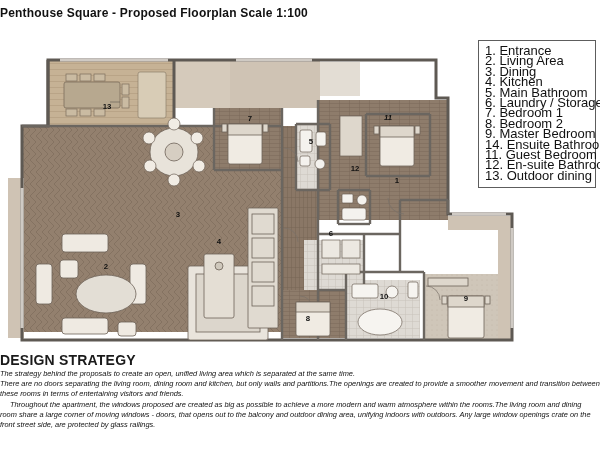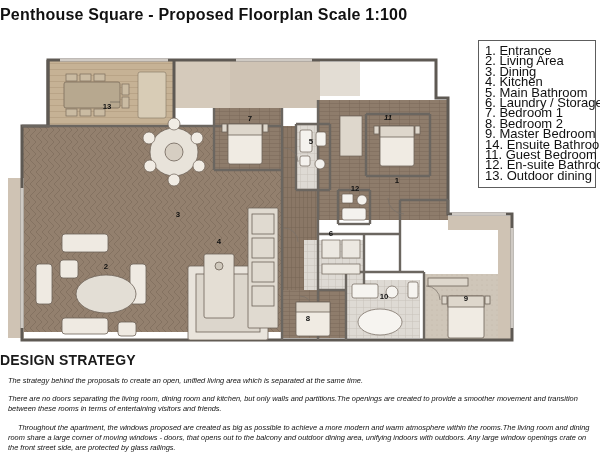--- a/index.html
+++ b/index.html
@@ -17,21 +17,21 @@
   }
   .page {
     position: absolute;
     inset: 0;
   }
   
   .title {
     position: absolute;
     left: 0px;
     top: 6px;
-    font-size: 16px;
+    font-size: 12px;
     font-weight: 700;
     letter-spacing: 0.2px;
     color: #111;
     white-space: nowrap;
   }
   
   .plan-wrap {
     position: absolute;
     left: 0px;
     top: 28px;
@@ -72,21 +72,21 @@
     top: 352px;
     width: 600px;
   }
   .strategy h2 {
     margin: 0 0 1px 0;
     font-size: 14px;
     font-weight: 700;
     letter-spacing: 0.2px;
   }
   .strategy p {
-    margin: 8px;
+    margin: 0;
     font-size: 7.4px;
     line-height: 10.2px;
     font-style: italic;
     color: #111;
   }
   .strategy p.indent {
     text-indent: 10px;
   }
   
   .num {
@@ -346,21 +346,21 @@
 
       <g stroke="#5e5953" stroke-width="0.6" fill="none">
         <path d="M120 74 L110 74"></path>
       </g>
     </svg>
 
     <div class="num" style="left:107px;top:78px;text-align:center;">13</div>
     <div class="num" style="left:250px;top:90px;">7</div>
     <div class="num" style="left:311px;top:113px;">5</div>
     <div class="num" style="left:388px;top:89px;font-style:italic;">11</div>
-    <div class="num" style="left:355px;top:140px;margin-top:20px;">12</div>
+    <div class="num" style="left:355px;top:140px;">12</div>
     <div class="num" style="left:397px;top:152px;">1</div>
     <div class="num" style="left:178px;top:186px;">3</div>
     <div class="num" style="left:219px;top:213px;">4</div>
     <div class="num" style="left:331px;top:205px;">6</div>
     <div class="num" style="left:106px;top:238px;">2</div>
     <div class="num" style="left:384px;top:268px;">10</div>
     <div class="num" style="left:466px;top:270px;">9</div>
     <div class="num" style="left:308px;top:290px;">8</div>
   </div>
 

